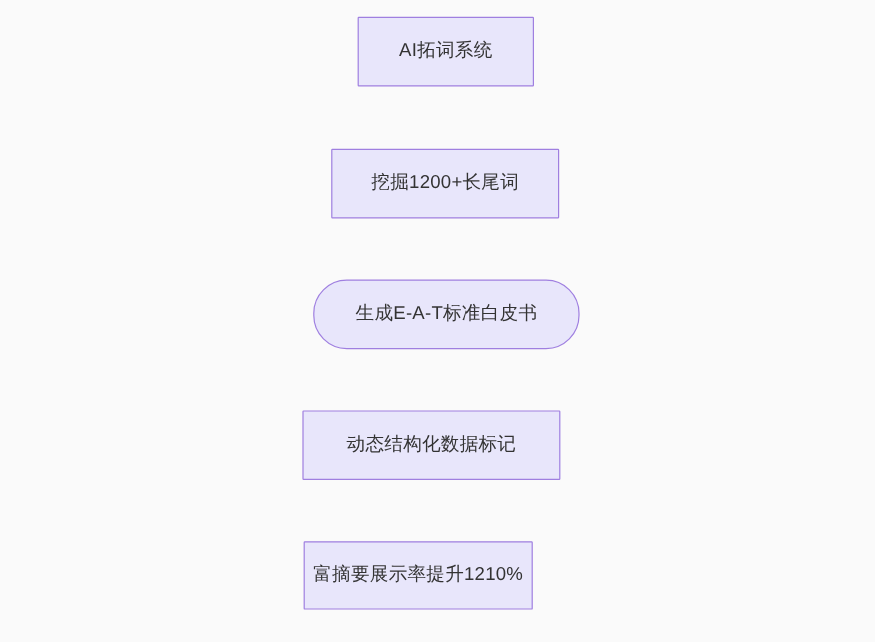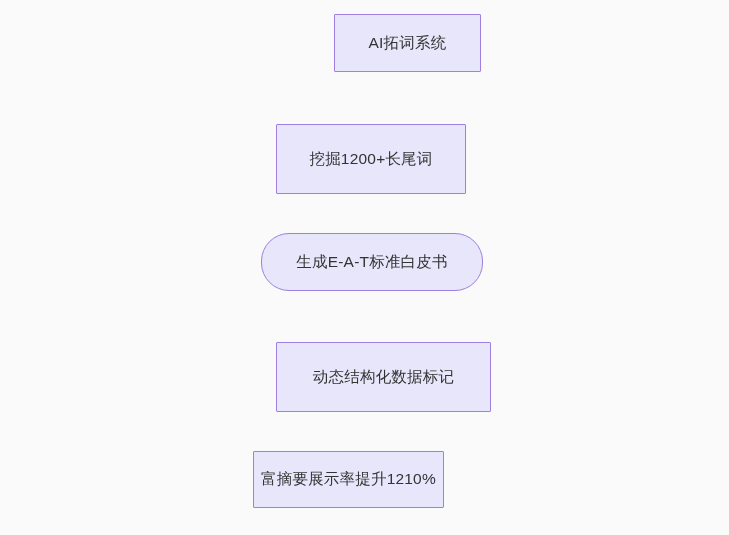--- a/index.html
+++ b/index.html
@@ -32,24 +32,24 @@
     justify-content: center;
     color: #333333;
     font-size: 15.5px;
     line-height: 1.2;
     letter-spacing: 0.2px;
     white-space: nowrap;
     user-select: none;
   }
 
   
-  .node-1 { left: 298px; top: 14px;  width: 147px; height: 58px; margin-left: 36px; }
-  .node-2 { left: 276px; top: 124px; width: 190px; height: 70px; }
+  .node-1 { left: 298px; top: 14px;  width: 147px; height: 58px; }
+  .node-2 { left: 276px; top: 124px; width: 190px; height: 58px; }
   .node-3 { left: 261px; top: 233px; width: 222px; height: 58px; border-radius: 28px; }
-  .node-4 { left: 276px; top: 342px; width: 215px; height: 70px; }
+  .node-4 { left: 252px; top: 342px; width: 215px; height: 58px; }
   .node-5 { left: 253px; top: 451px; width: 191px; height: 57px; }
 
   
   .edge {
     position: absolute;
     left: 50%;
     width: 0;
   }
 </style>
 </head>

